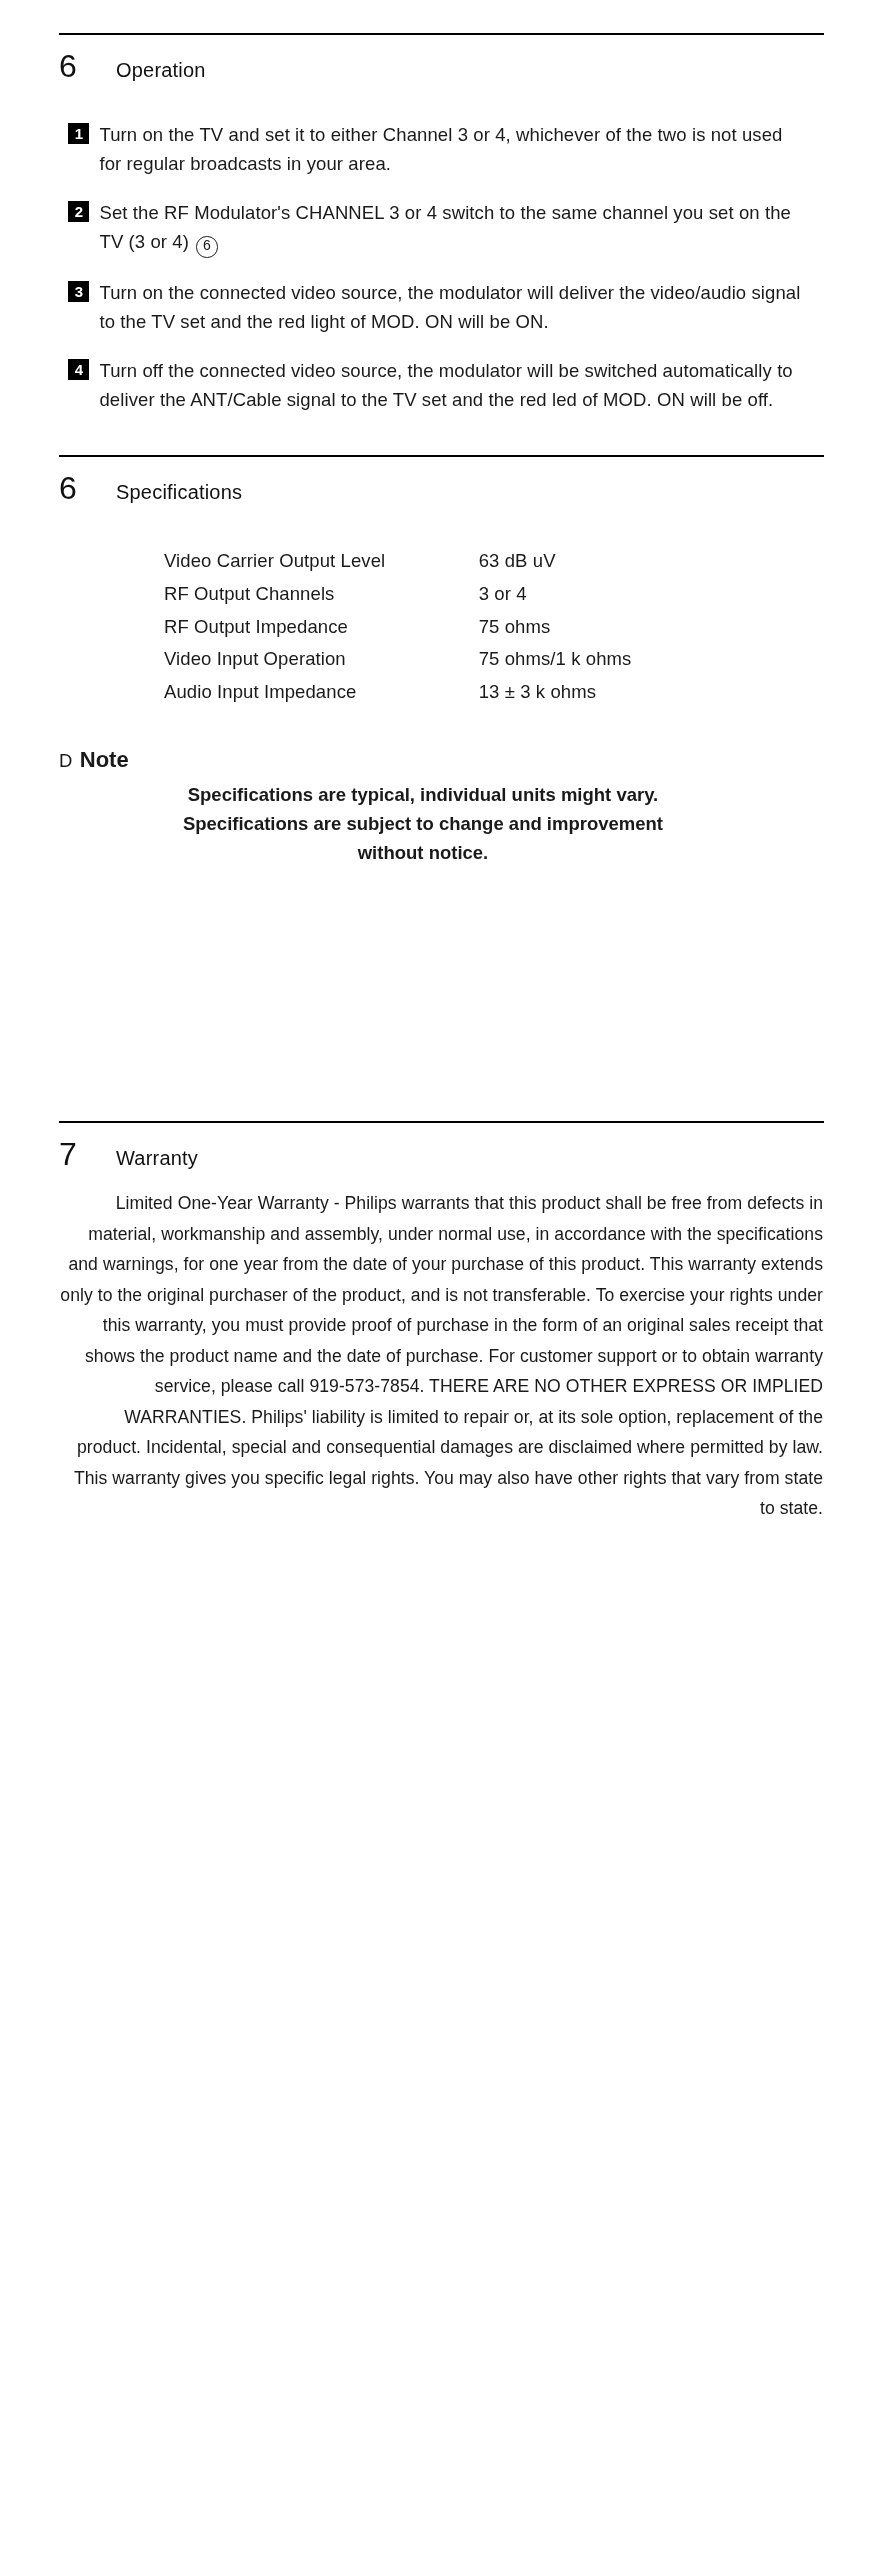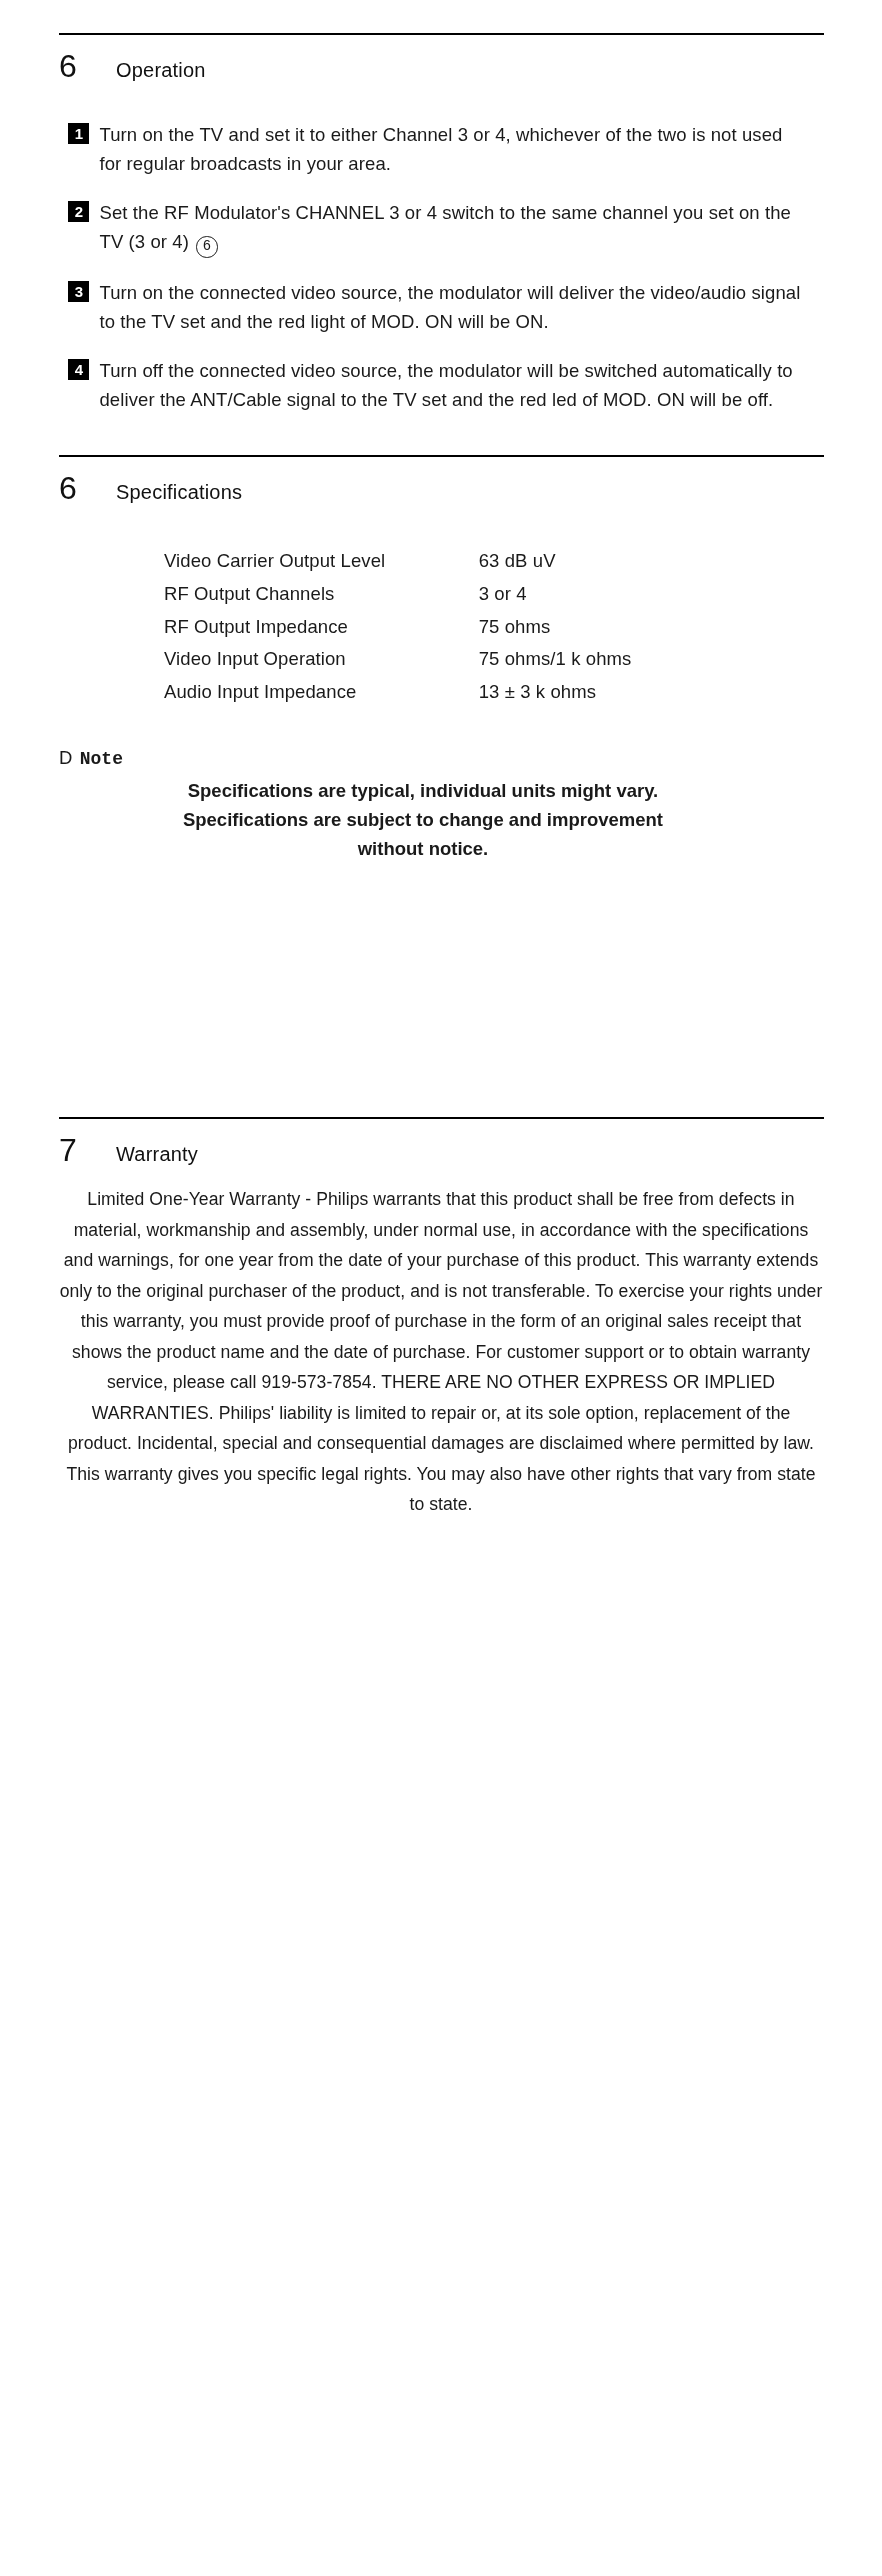--- a/index.html
+++ b/index.html
@@ -119,40 +119,39 @@
     font-size: 18.5px;
   }
   .note-glyph {
     font-size: 18.5px;
     font-weight: 400;
     margin-right: 7.4px;
     color: #1a1a1a;
   }
   .note-title {
     font-weight: 700;
-    font-size: 18px;
-    font-family: Liberation Mono, monospace;
+    font-size: 22px;
   }
   .note-body {
     margin-top: 7.4px;
     margin-left: 31px;
     font-weight: 700;
     font-size: 18.5px;
     line-height: 29px;
     max-width: 666px;
     text-align: center;
   }
   .note-body div { white-space: nowrap; }
 
   
   .warranty-body {
     font-size: 17.6px;
     line-height: 30.5px;
     letter-spacing: 0.05px;
-    text-align: center;
+    text-align: right;
     max-width: 764px;
   }
 </style>
 </head>
 <body>
 
 <div class="page">
 
   <div style="height:33px"></div>
   <hr class="section-rule">

